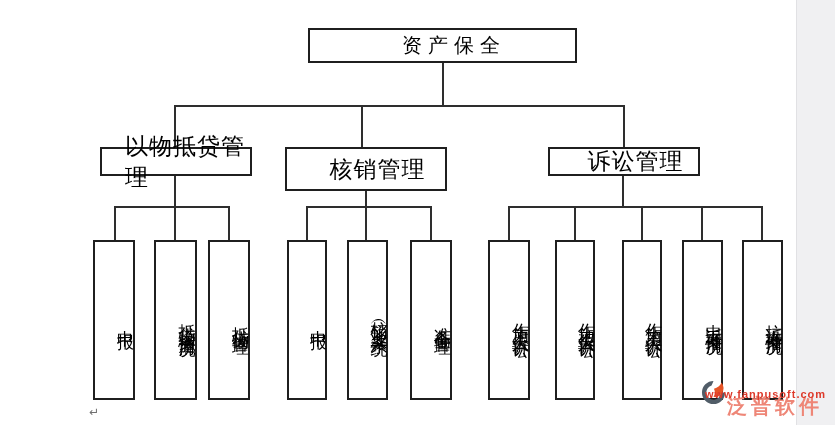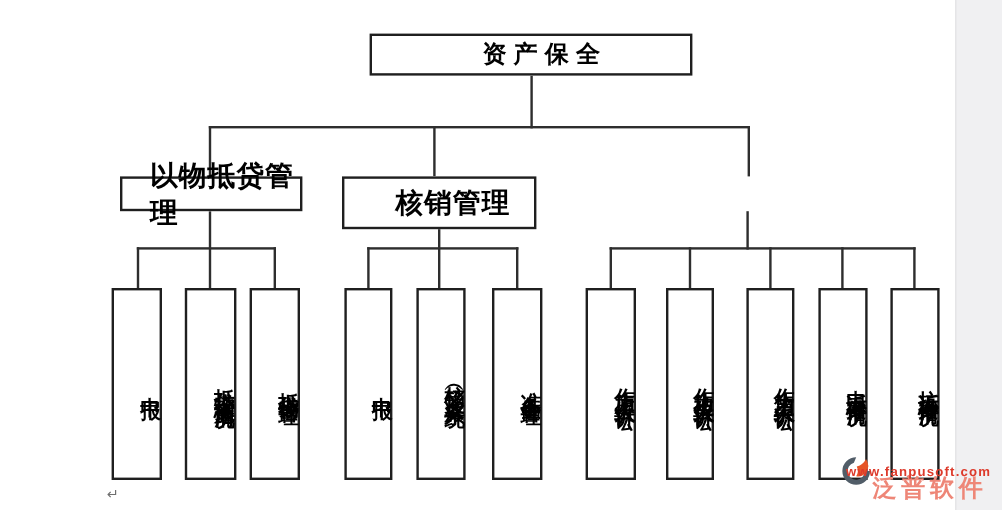--- a/index.html
+++ b/index.html
@@ -16,21 +16,21 @@
     background:#f0f0f2;border-left:1px solid #e1e1e4;
   }
   
   .node{
     position:absolute;
     box-sizing:border-box;
     border:2px solid #1f1f1f;
     background:#ffffff;
     display:flex;align-items:center;justify-content:center;
     color:#000;
-    font-weight:bold;
+    font-weight:normal;
     padding-left:23px;
   }
   .node.root{font-size:20px;letter-spacing:6px;}
   .node.branch{font-size:23px;letter-spacing:1px;}
   .node.leaf{
     font-size:17px;
     writing-mode:vertical-rl;
     letter-spacing:3px;
     line-height:1;
   }
@@ -85,20 +85,21 @@
   <div class="line vline" style="left:508px;top:206px;height:34px;"></div>
   <div class="line vline" style="left:574px;top:206px;height:34px;"></div>
   <div class="line vline" style="left:641px;top:206px;height:34px;"></div>
   <div class="line vline" style="left:701px;top:206px;height:34px;"></div>
   <div class="line vline" style="left:761px;top:206px;height:34px;"></div>
 
   <div class="node root" style="left:308px;top:28px;width:269px;height:35px;">资产保全</div>
 
   <div class="node branch" style="left:100px;top:147px;width:152px;height:29px;">以物抵贷管理</div>
   <div class="node branch" style="left:285px;top:147px;width:162px;height:44px;">核销管理</div>
+  <div class="node branch" style="left:548px;top:147px;width:152px;height:29px;">诉讼管理</div>
 
   <div class="node leaf" style="left:93px;top:240px;width:42px;height:160px;">申报</div>
   <div class="node leaf" style="left:154px;top:240px;width:43px;height:160px;">抵贷物实施情况</div>
   <div class="node leaf" style="left:208px;top:240px;width:42px;height:160px;">抵贷物管理</div>
 
   <div class="node leaf" style="left:287px;top:240px;width:40px;height:160px;">申报</div>
   <div class="node leaf" style="left:347px;top:240px;width:41px;height:160px;">核销（业务系统）</div>
   <div class="node leaf" style="left:410px;top:240px;width:42px;height:160px;">准备金管理</div>
 
   <div class="node leaf" style="left:488px;top:240px;width:42px;height:160px;">作为原告人诉讼</div>

